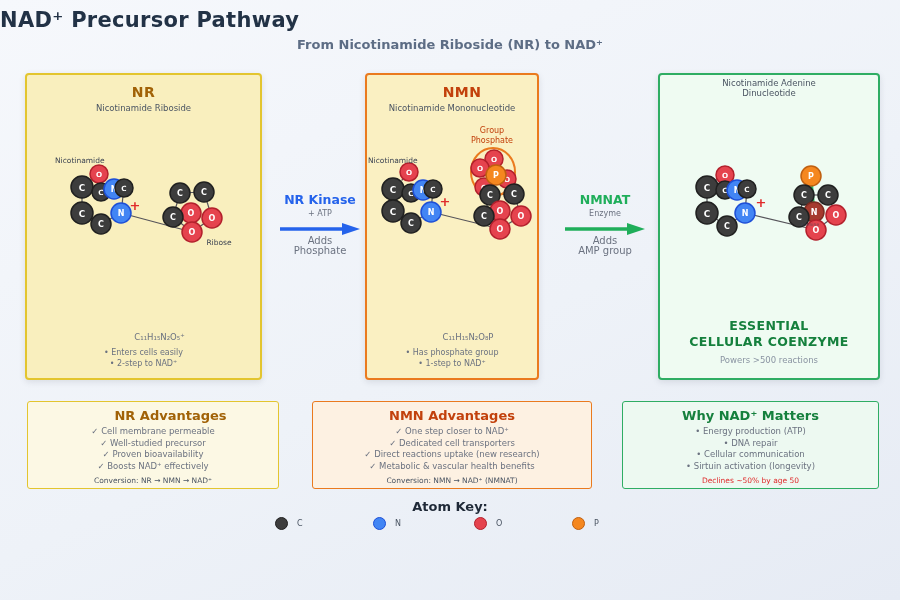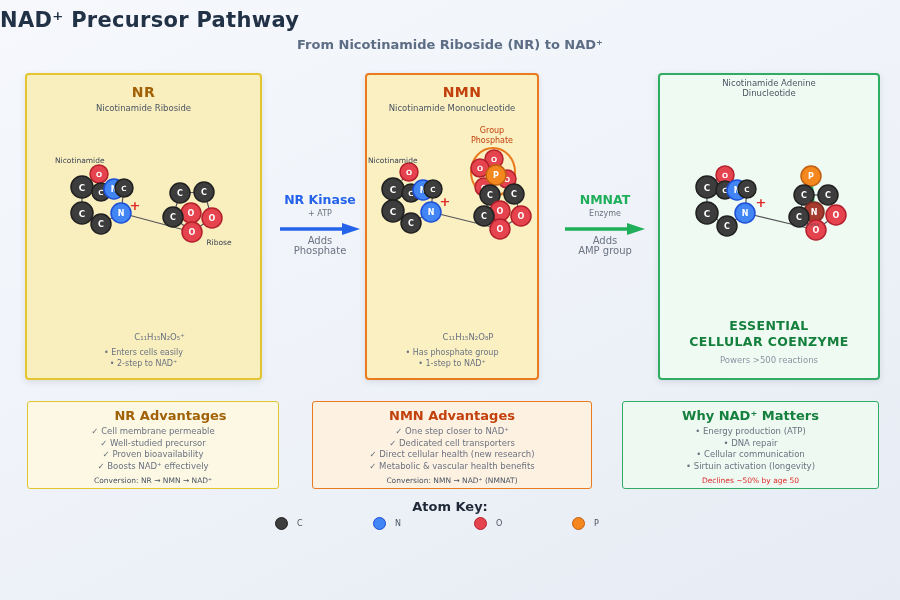--- a/index.html
+++ b/index.html
@@ -279,21 +279,21 @@
         <div class="b-item">✓ Boosts NAD⁺ effectively</div>
       </div>
     <div class="b-footer" style="color: rgb(75, 85, 99);">Conversion: NR → NMN → NAD⁺</div>
   </section>
 
   <section class="box box-2">
     <div class="b-title">NMN Advantages</div>
     <div class="b-items">
         <div class="b-item">✓ One step closer to NAD⁺</div>
         <div class="b-item">✓ Dedicated cell transporters</div>
-        <div class="b-item">✓ Direct cellular health (new research)</div>
+        <div class="b-item">✓ Direct reactions uptake (new research)</div>
         <div class="b-item">✓ Metabolic &amp; vascular health benefits</div>
       </div>
     <div class="b-footer" style="color: rgb(75, 85, 99);">Conversion: NMN → NAD⁺ (NMNAT)</div>
   </section>
 
   <section class="box box-3">
     <div class="b-title">Why NAD⁺ Matters</div>
     <div class="b-items">
         <div class="b-item">• Energy production (ATP)</div>
         <div class="b-item">• DNA repair</div>

